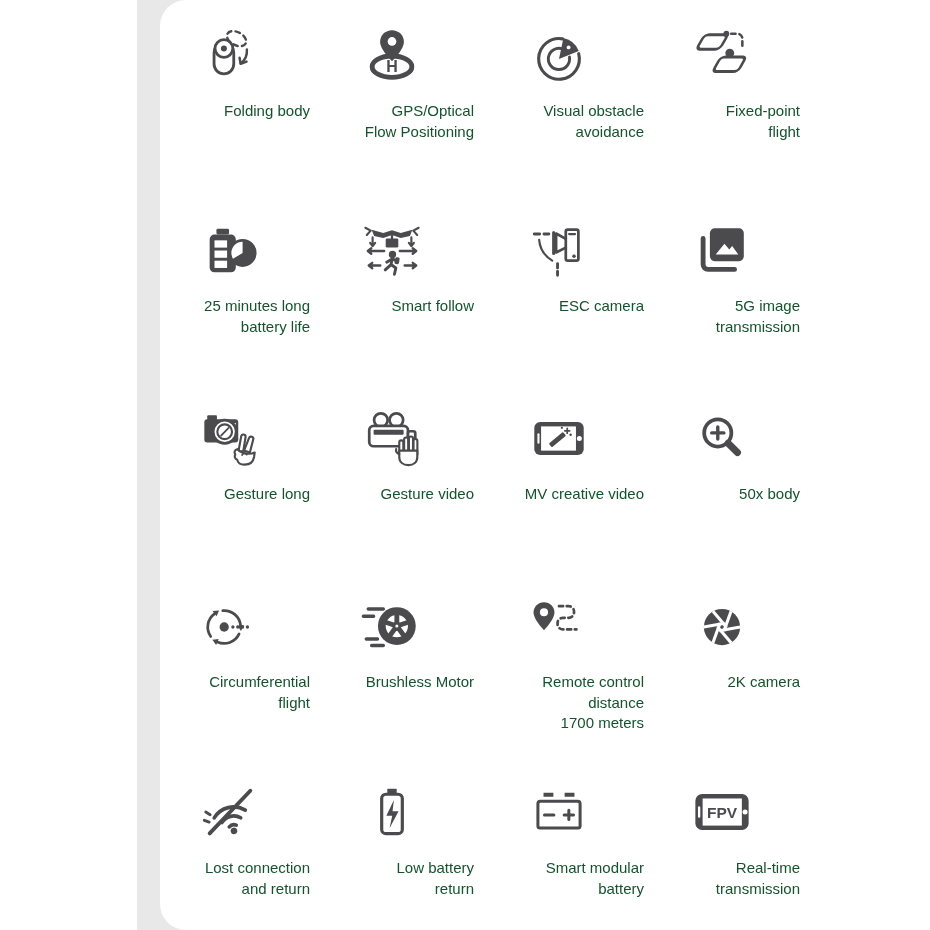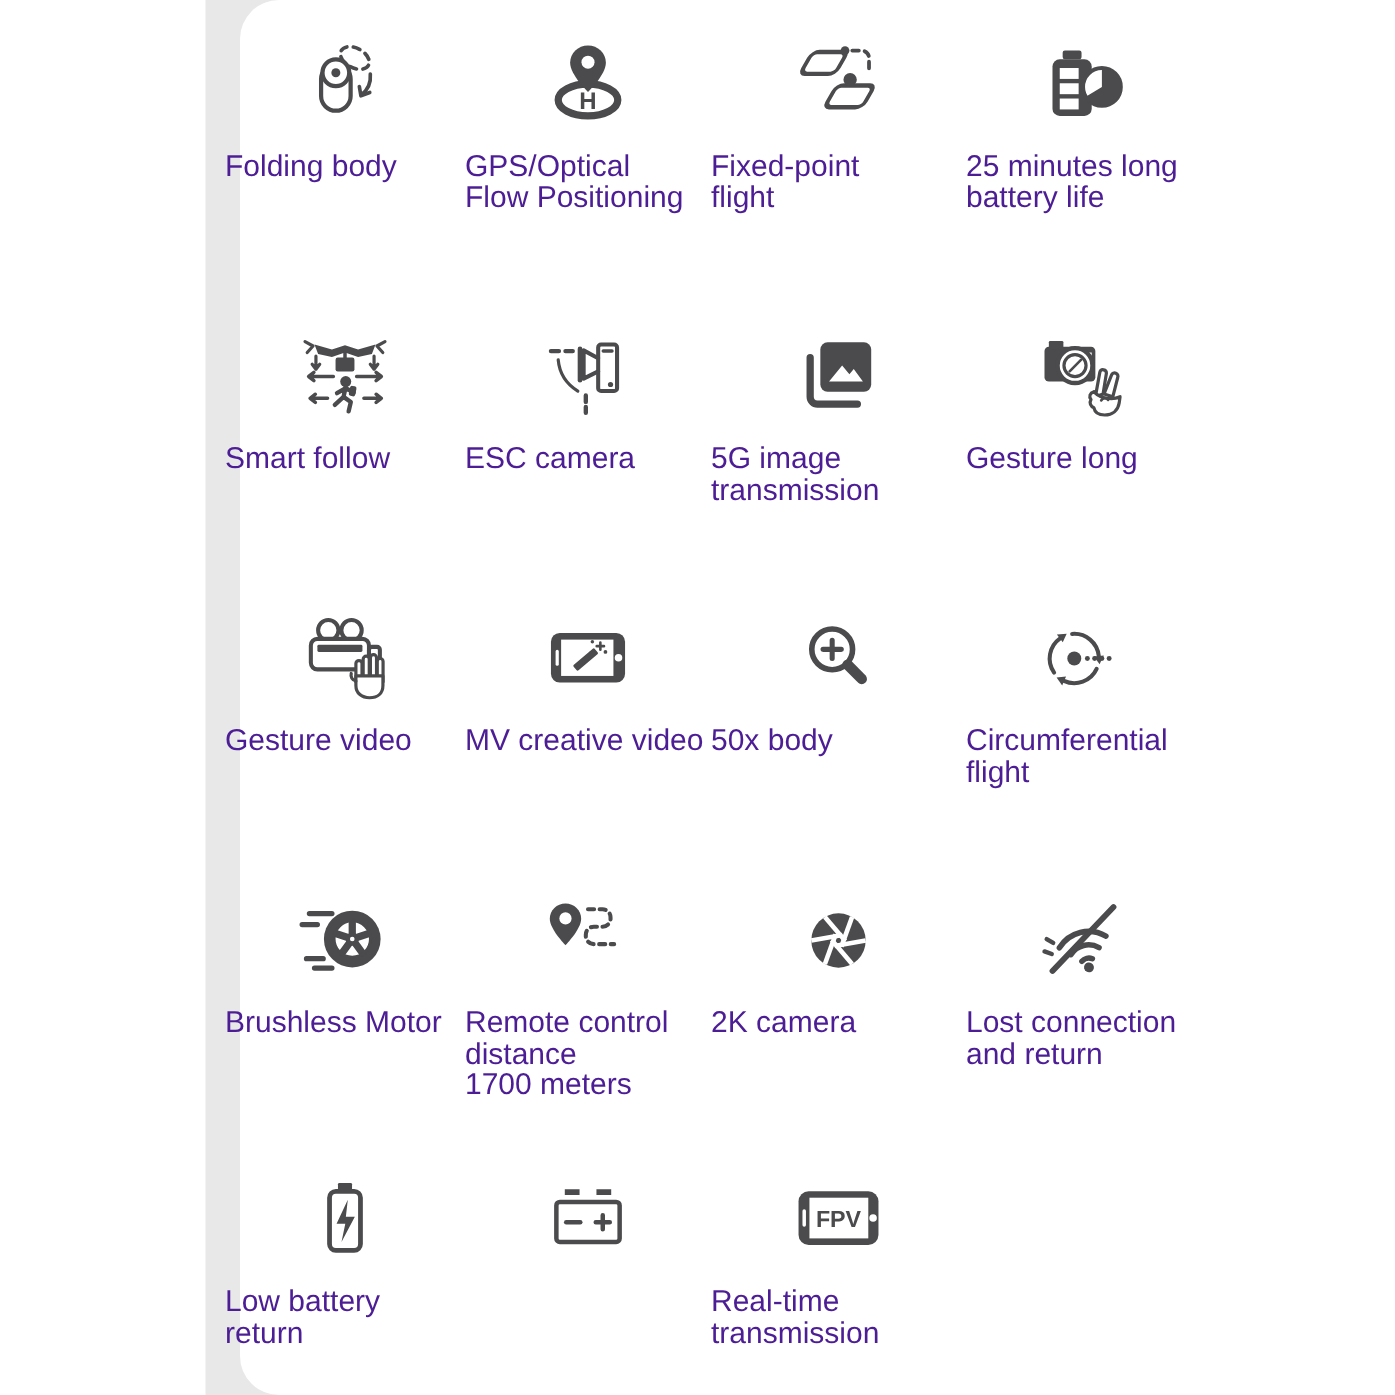--- a/index.html
+++ b/index.html
@@ -22,22 +22,22 @@
     grid-template-columns:160px 164px 170px 156px;
     grid-template-rows:195px 188px 188px 186px 173px;
   }
   .cell{display:flex;flex-direction:column;align-items:center;}
   .icon-wrap{
     height:66px;margin-top:23px;
     display:flex;align-items:center;justify-content:center;
   }
   .label{
     margin-top:12px;width:100%;
-    font-size:20px;line-height:20.5px;color:#4c1d95;
-    text-align:left;white-space:pre-line;
+    font-size:15px;line-height:20.5px;color:#14532d;
+    text-align:right;white-space:pre-line;
   }
   svg{display:block}
   .s{stroke:#4b4b4d;fill:none;stroke-linecap:round;stroke-linejoin:round;}
   .sb{stroke:#4b4b4d;fill:none;stroke-linecap:butt;}
   .sf{stroke:#4b4b4d;fill:#ffffff;stroke-linecap:round;stroke-linejoin:round;}
   .f{fill:#4b4b4d;stroke:none;}
   .wf{fill:#ffffff;stroke:none;}
   .wl{stroke:#ffffff;fill:none;}
   .icon-text{font-family:"Liberation Sans",sans-serif;}
 </style>
@@ -69,20 +69,32 @@
           <ellipse class="s" cx="32" cy="43" rx="20.5" ry="11" stroke-width="5"></ellipse>
           <path class="f" d="M32 5.5 c-6.8 0 -12.3 5.3 -12.3 11.9 c0 8.3 12.3 20.1 12.3 20.1 s12.3 -11.8 12.3 -20.1 C44.3 10.8 38.8 5.5 32 5.5 Z"></path>
           <circle class="wf" cx="32" cy="17" r="4.5"></circle>
           <text class="icon-text" x="32" y="49" text-anchor="middle" font-size="16.5" font-weight="bold" fill="#4b4b4d">H</text>
         </svg>
       </div>
       <div class="label">GPS/Optical
 Flow Positioning</div>
     </div>
 
+    <div class="cell">
+      <div class="icon-wrap">
+        <svg viewBox="0 0 64 64" width="62" height="62">
+          <path class="s" d="M52.3 29.6 A21 21 0 1 1 35.65 14.3" stroke-width="3.2"></path>
+          <path class="s" d="M42.8 33.1 A11 11 0 1 1 35.76 24.66" stroke-width="3"></path>
+          <path class="f" d="M32 35 L36.57 13.48 A22 22 0 0 1 52.4 26.76 Z"></path>
+          <circle class="wf" cx="41.9" cy="23.1" r="2"></circle>
+        </svg>
+      </div>
+      <div class="label">Visual obstacle
+avoidance</div>
+    </div>
 
     <div class="cell">
       <div class="icon-wrap">
         <svg viewBox="0 0 64 64" width="62" height="62">
           <rect class="s" x="20" y="10" width="24" height="15" rx="4" stroke-width="3" transform="skewX(-30)"></rect>
           <rect class="s" x="50" y="33" width="26" height="15" rx="4" stroke-width="3" transform="skewX(-30)"></rect>
           <circle class="f" cx="40" cy="29" r="4.6"></circle>
           <circle class="f" cx="36.5" cy="9" r="3"></circle>
           <path class="s" d="M41.5 9 h6.5 a5 5 0 0 1 5 5 v7.5" stroke-width="2.6" stroke-dasharray="4.5 4"></path>
         </svg>
@@ -319,20 +331,22 @@
 
     <div class="cell">
       <div class="icon-wrap">
         <svg viewBox="0 0 64 64" width="60" height="60">
           <rect class="s" x="9.5" y="19.5" width="45" height="28.5" rx="2.5" stroke-width="3.2"></rect>
           <path class="sb" stroke-width="4.2" d="M15.5 12.5 h10.5 M38 12.5 h10.5"></path>
           <path class="s" stroke-width="3.2" d="M16.5 34 h10"></path>
           <path class="s" stroke-width="3.2" d="M37.5 34 h10 M42.5 29 v10"></path>
         </svg>
       </div>
+      <div class="label">Smart modular
+battery</div>
     </div>
 
     <div class="cell">
       <div class="icon-wrap">
         <svg viewBox="0 0 64 64" width="62" height="62">
           <rect class="f" x="4.5" y="12.5" width="55" height="37" rx="7"></rect>
           <rect class="wf" x="12" y="17" width="40.5" height="28"></rect>
           <circle class="wf" cx="55.8" cy="31" r="2.6"></circle>
           <rect class="wf" x="7.2" y="25" width="2.4" height="12" rx="1.2"></rect>
           <text class="icon-text" x="32" y="37.5" text-anchor="middle" font-size="16" font-weight="bold" fill="#4b4b4d">FPV</text>

